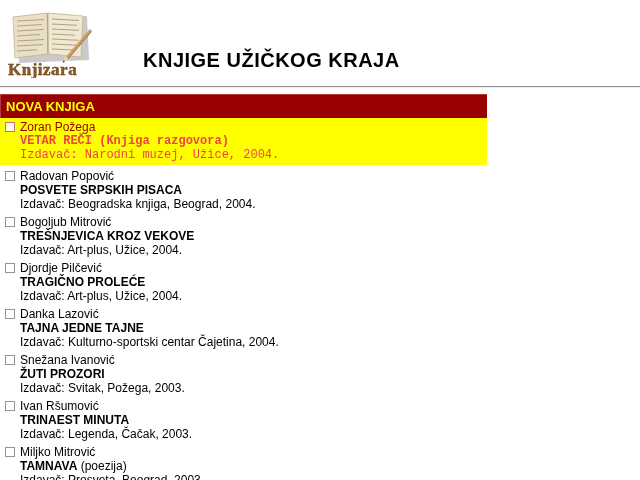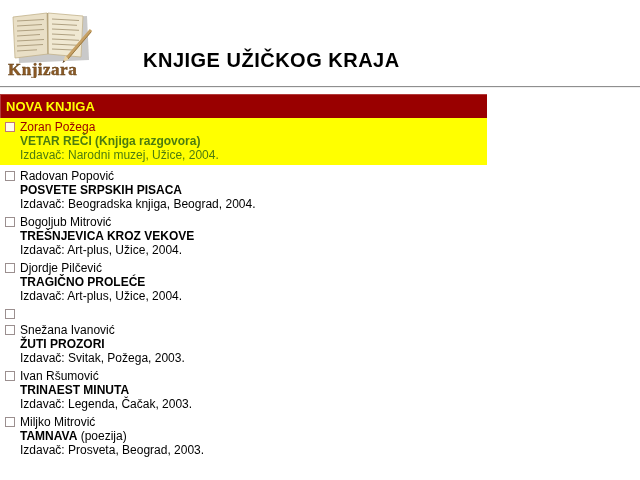--- a/index.html
+++ b/index.html
@@ -22,21 +22,21 @@
   .listing { width:487px; }
   .listing-header {
     background:#990000; color:#ffff00; font-weight:bold; font-size:13px;
     padding:4px 2px 4px 5px;
     border-top:1px solid #b23a3a; border-left:1px solid #b23a3a;
   }
   .book { display:flex; align-items:flex-start; margin-top:4px; }
   .book.highlight {
     background:#ffff00; color:#990000; margin-top:0; padding:2px 0 3px 0;
   }
-  .book.highlight .publisher, .book.highlight .title-line { color:#4d7c0f; }
+  .book.highlight .publisher, .book.highlight .title-line { color:#ef4444;font-family:Liberation Mono, monospace; }
   .book-checkbox {
     -webkit-appearance:none; appearance:none;
     width:10px; height:10px; margin:2px 5px 0 5px; padding:0;
     border:1px solid #9b8f8f; background:#fff; flex:0 0 auto;
   }
   .book.highlight .book-checkbox { border-color:#c07777; background:#fffde9; }
   .book-lines { line-height:14px; }
   .title-line { font-weight:bold; }
   .title-note { font-weight:normal; }
   .logo-text-svg {
@@ -126,20 +126,25 @@
     <input type="checkbox" class="book-checkbox" style="">
     <div class="book-lines">
       <div class="author">Djordje Pilčević</div>
       <div class="title-line"><span class="title-main">TRAGIČNO PROLEĆE</span><span class="title-note"></span></div>
       <div class="publisher">Izdavač: Art-plus, Užice, 2004.</div>
     </div>
   </div>
 
   <div class="book">
     <input type="checkbox" class="book-checkbox" style="">
+    <div class="book-lines">
+      <div class="author">Danka Lazović</div>
+      <div class="title-line"><span class="title-main">TAJNA JEDNE TAJNE</span><span class="title-note"></span></div>
+      <div class="publisher">Izdavač: Kulturno-sportski centar Čajetina, 2004.</div>
+    </div>
   </div>
 
   <div class="book">
     <input type="checkbox" class="book-checkbox" style="">
     <div class="book-lines">
       <div class="author">Snežana Ivanović</div>
       <div class="title-line"><span class="title-main">ŽUTI PROZORI</span><span class="title-note"></span></div>
       <div class="publisher">Izdavač: Svitak, Požega, 2003.</div>
     </div>
   </div>

